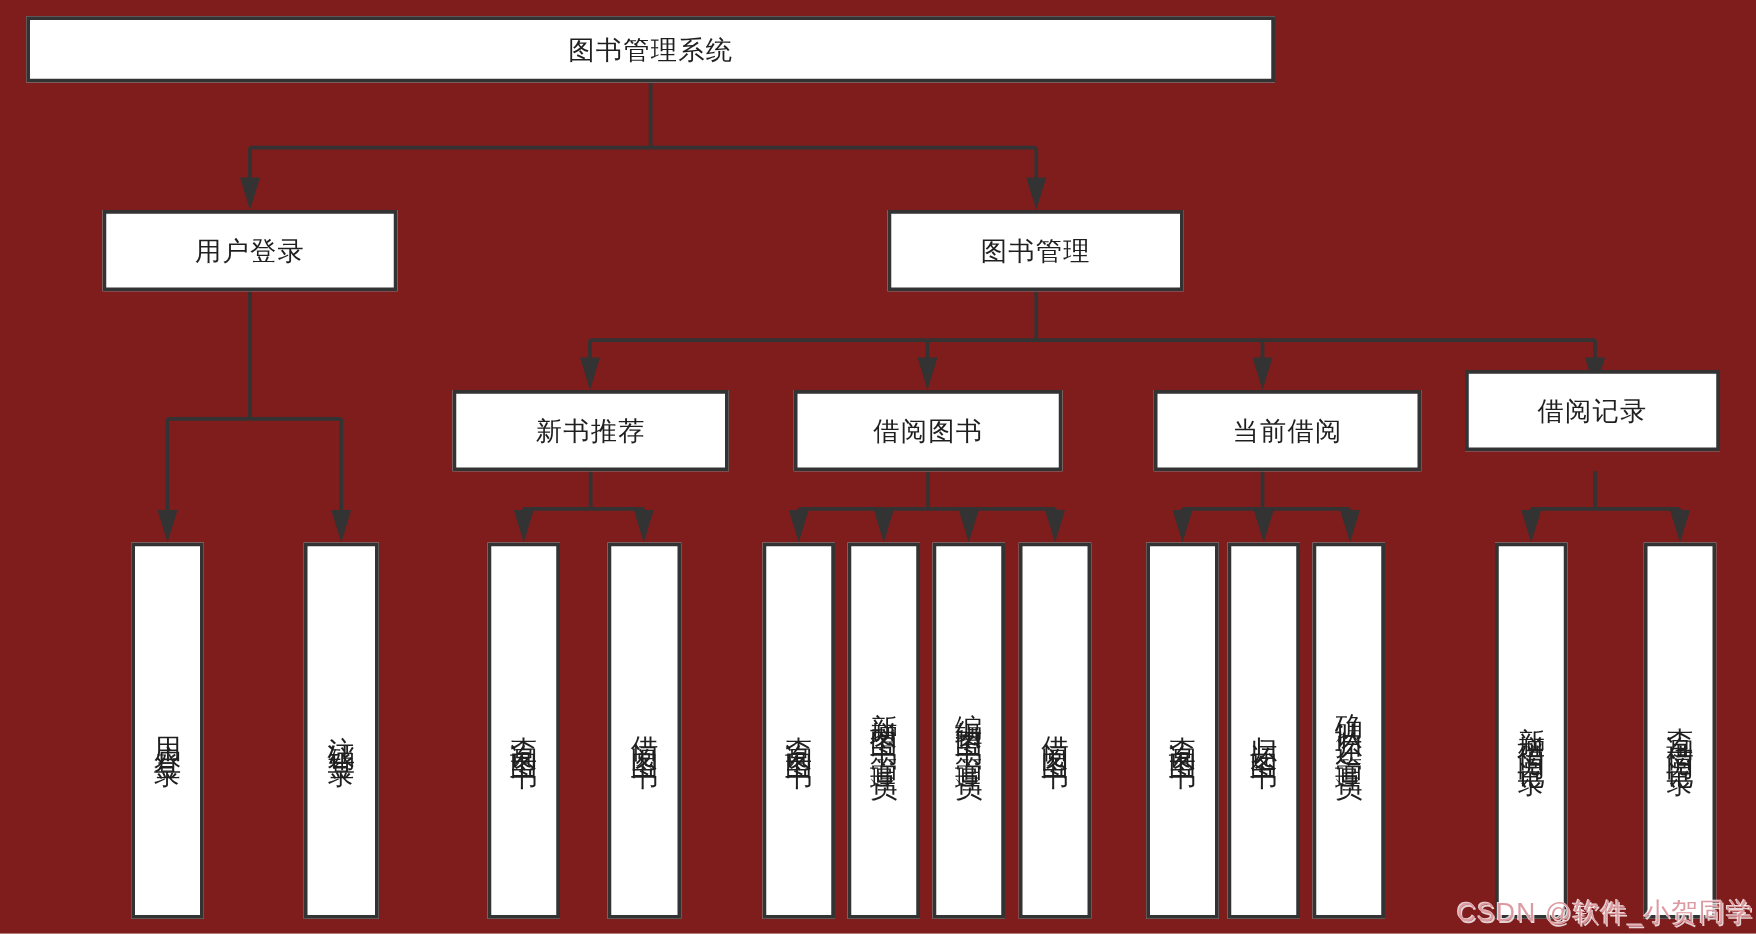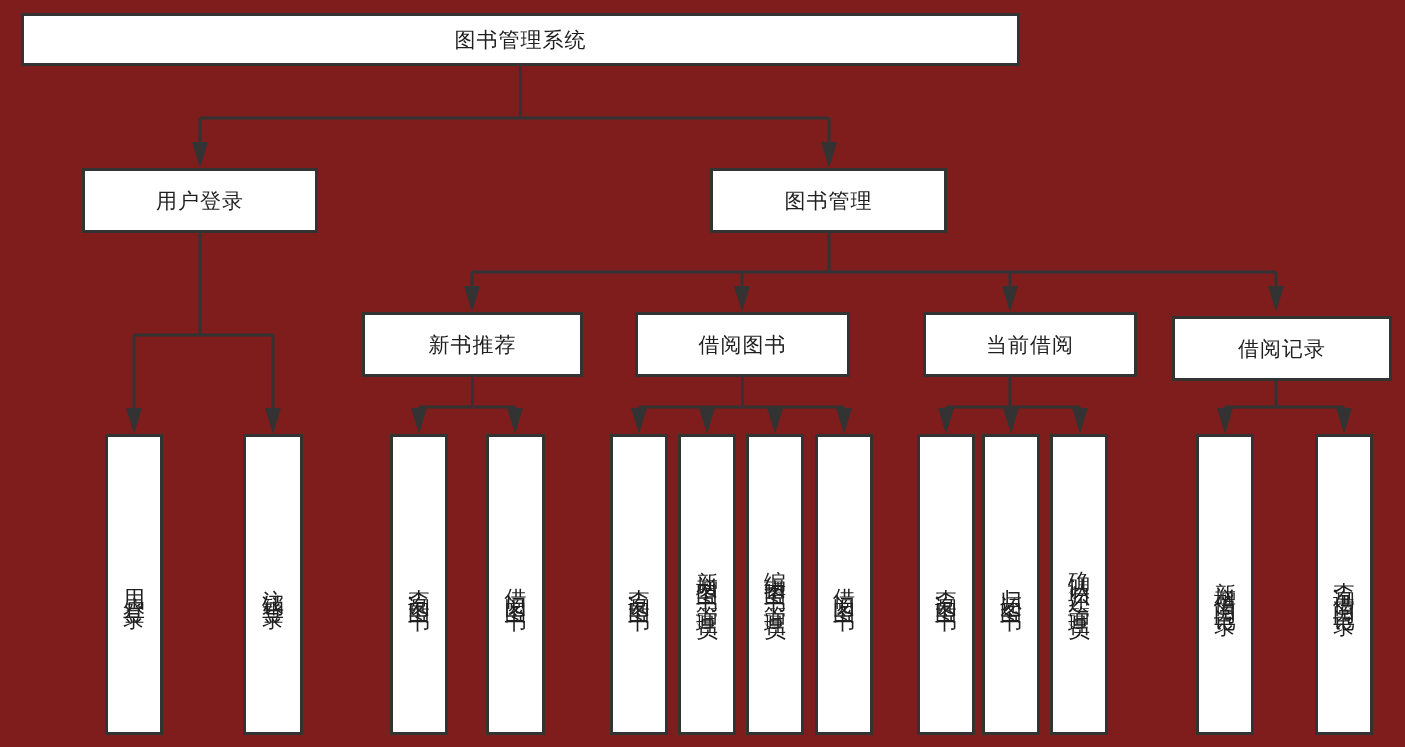--- a/index.html
+++ b/index.html
@@ -84,21 +84,21 @@
 
   <div class="node hnode" style="left:710px; top:168px; width:237px; height:65px;">
     <span>图书管理</span>
   </div>
   <div class="node hnode" style="left:635px; top:312px; width:215px; height:65px;">
     <span>借阅图书</span>
   </div>
   <div class="node hnode" style="left:923px; top:312px; width:214px; height:65px;">
     <span>当前借阅</span>
   </div>
-  <div class="node hnode" style="left:1172px; top:316px; width:220px; height:65px;">
+  <div class="node hnode" style="left:1172px; top:296px; width:204px; height:65px;">
     <span>借阅记录</span>
   </div>
 
   <div class="node vnode" style="left:105px; top:434px; width:58px; height:301px;">
     <span>用户登录</span>
   </div>
   <div class="node vnode" style="left:243px; top:434px; width:60px; height:301px;">
     <span>注销登录</span>
   </div>
 
@@ -132,14 +132,15 @@
     <span>确认归还（管理员）</span>
   </div>
 
   <div class="node vnode" style="left:1196px; top:434px; width:58px; height:301px;">
     <span>新增借阅记录</span>
   </div>
   <div class="node vnode" style="left:1315px; top:434px; width:58px; height:301px;">
     <span>查询借阅记录</span>
   </div>
 
+  <div class="watermark">CSDN @软件_小贺同学</div>
 
 </div>
 
 </body></html>

